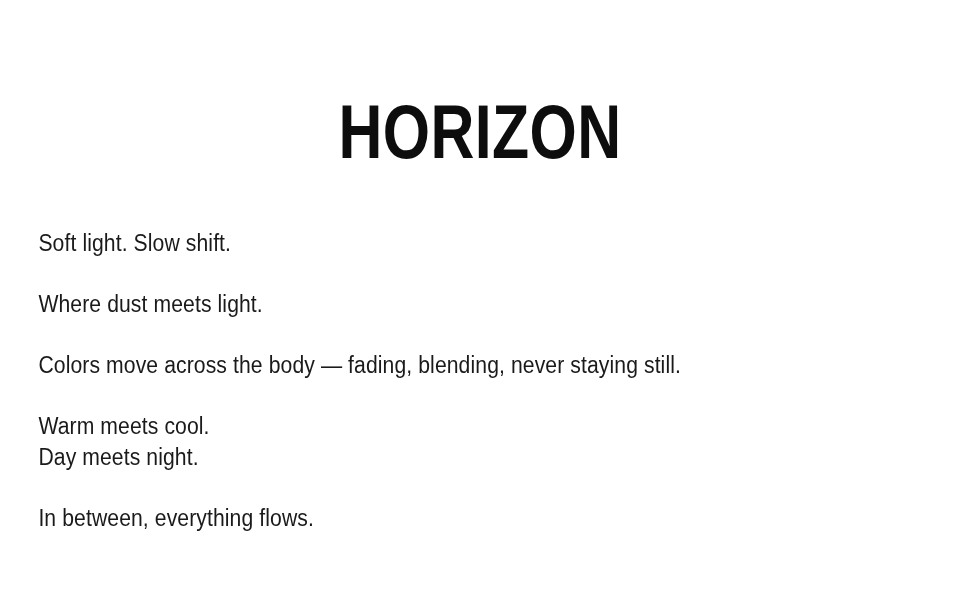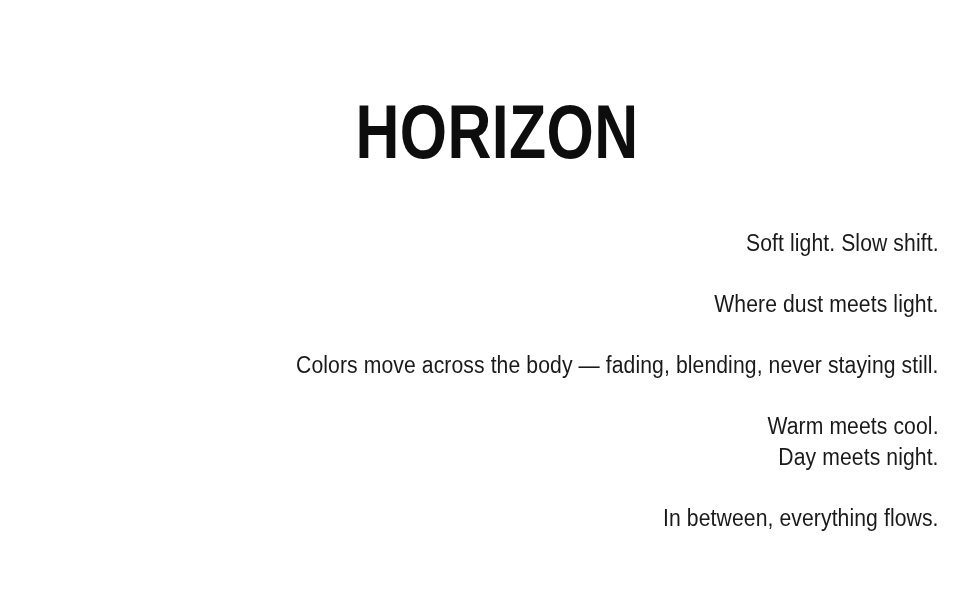--- a/index.html
+++ b/index.html
@@ -17,21 +17,21 @@
   .page {
     position: relative;
     width: 960px;
     height: 600px;
     background: #ffffff;
     box-sizing: border-box;
   }
 
   .content {
     position: absolute;
-    left: 17px;
+    left: 0;
     top: 0;
     width: 768px;
     height: 600px;
     display: flex;
     flex-direction: column;
     align-items: center;
   }
 
   
   .title {
@@ -52,21 +52,21 @@
     transform-origin: 50% 50%;
     white-space: nowrap;
   }
 
   
   .body-block {
     position: absolute;
     top: 228px;
     left: 0;
     width: 960px;
-    text-align: right;
+    text-align: left;
   }
 
   .stanza {
     margin: 0;
     padding: 0;
     color: #1a1a1a;
     font-family: "Liberation Sans Narrow", "Liberation Sans", "DejaVu Sans", sans-serif;
     font-size: 23px;
     line-height: 31px;
     font-weight: 400;

